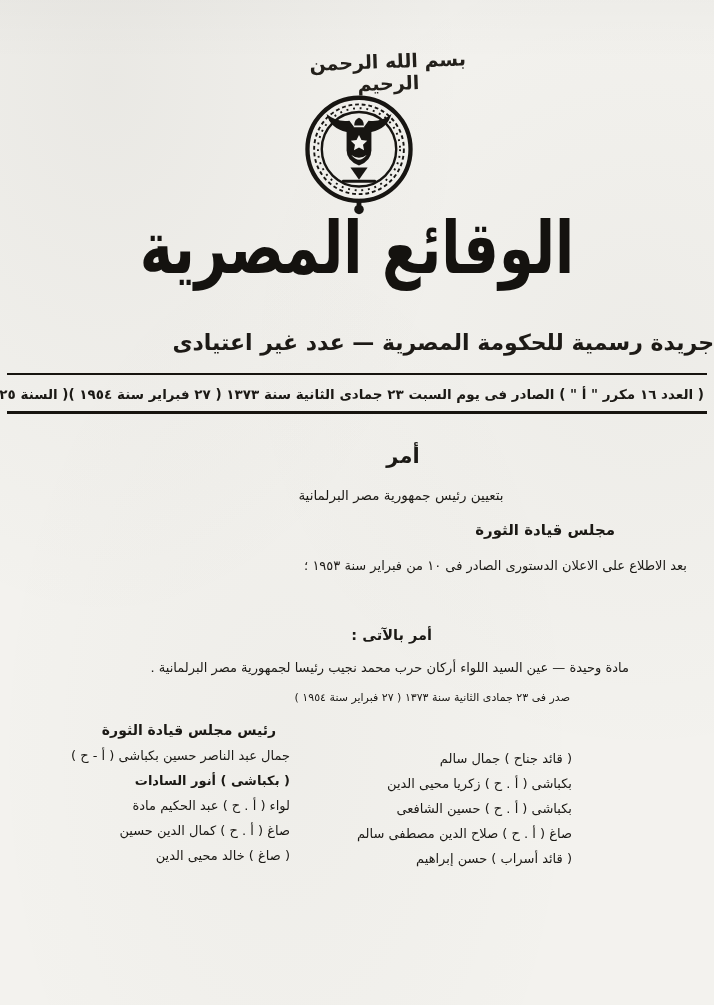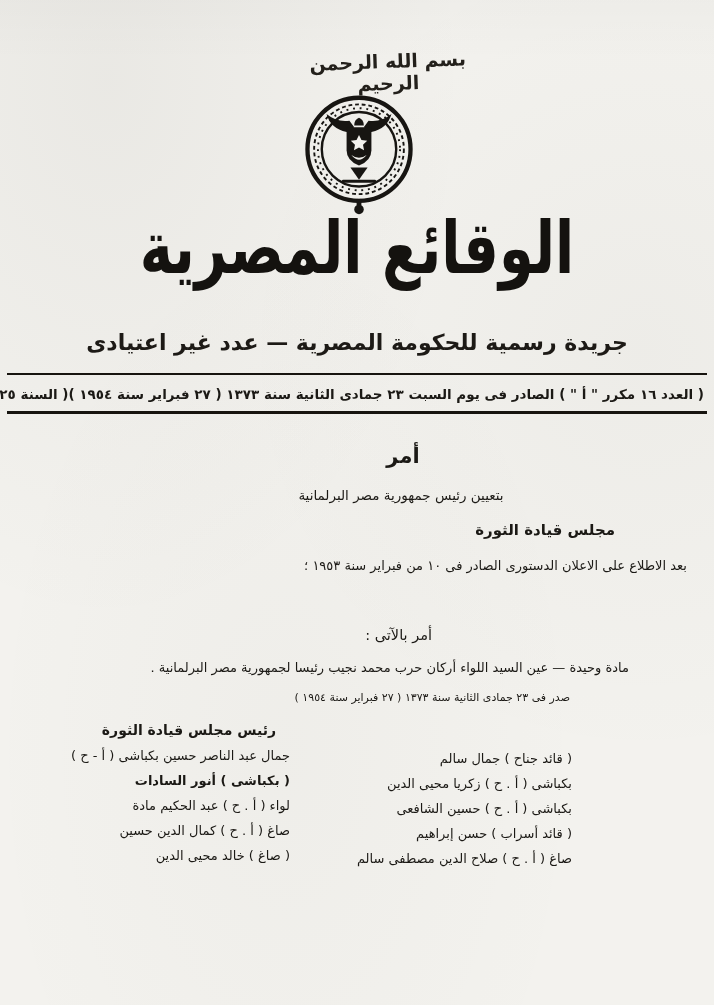--- a/index.html
+++ b/index.html
@@ -25,21 +25,21 @@
     transform:rotate(-2deg);color:#23201b;
   }
   .emblem{top:92px;left:301px;width:116px;height:126px;}
   .gazette-title{
     top:208px;left:0;width:714px;text-align:center;
     font-size:56px;font-weight:bold;letter-spacing:-2px;color:#14120f;
     transform:scaleY(1.3);transform-origin:top center;
     line-height:1.1;
   }
   .gazette-subtitle{
-    top:330px;left:0;width:714px;text-align:center;
+    top:330px;left:0;width:714px;text-align:right;
     font-size:22px;font-weight:bold;letter-spacing:-1px;color:#1d1a16;
   }
   .rule{left:7px;width:700px;background:#17140f;}
   .rule-top{top:373px;height:2px;}
   .rule-bottom{top:411px;height:3px;}
   .issue-line{
     top:381px;left:10px;width:694px;height:26px;
     display:flex;justify-content:space-between;align-items:center;
     font-size:13.5px;font-weight:bold;white-space:nowrap;
   }
@@ -51,21 +51,21 @@
   .order-subheading{
     top:487px;left:0;width:758px;text-align:center;
     font-size:13.5px;
     transform:translateX(22px);
   }
   .order-issuer{
     top:521px;right:99px;font-size:15px;font-weight:bold;
   }
   .preamble-1{top:558px;right:27px;font-size:13px;}
   .preamble-2{top:593px;right:138px;font-size:13px;}
-  .decree-intro{top:627px;right:282px;font-size:14.5px;font-weight:normal;}
+  .decree-intro{top:627px;right:282px;font-size:14.5px;font-weight:bold;}
   .article-line{top:660px;right:85px;font-size:13px;}
   .date-line{top:691px;right:144px;font-size:11px;}
   .sig-col{direction:rtl;text-align:right;white-space:nowrap;}
   .sig-line{line-height:25px;font-size:13px;}
   .sig-left{top:718px;right:424px;}
   .sig-right{top:746px;right:142px;}
   .bold{font-weight:bold;}
   .hdr{padding-left:0;padding-right:14px;font-size:14px;text-align:right;}
   .knob{fill:#171512;}
 </style>
@@ -133,17 +133,17 @@
     <div class="sig-line bold">( بكباشى ) أنور السادات</div>
     <div class="sig-line">لواء ( أ . ح ) عبد الحكيم مادة</div>
     <div class="sig-line">صاغ ( أ . ح ) كمال الدين حسين</div>
     <div class="sig-line">( صاغ ) خالد محيى الدين</div>
   </div>
 
   <div class="abs sig-col sig-right">
     <div class="sig-line">( قائد جناح ) جمال سالم</div>
     <div class="sig-line">بكباشى ( أ . ح ) زكريا محيى الدين</div>
     <div class="sig-line">بكباشى ( أ . ح ) حسين الشافعى</div>
+    <div class="sig-line">صاغ ( أ . ح ) صلاح الدين مصطفى سالم</div>
     <div class="sig-line">( قائد أسراب ) حسن إبراهيم</div>
-    <div class="sig-line">صاغ ( أ . ح ) صلاح الدين مصطفى سالم</div>
   </div>
 
 </div>
 
 </body></html>

